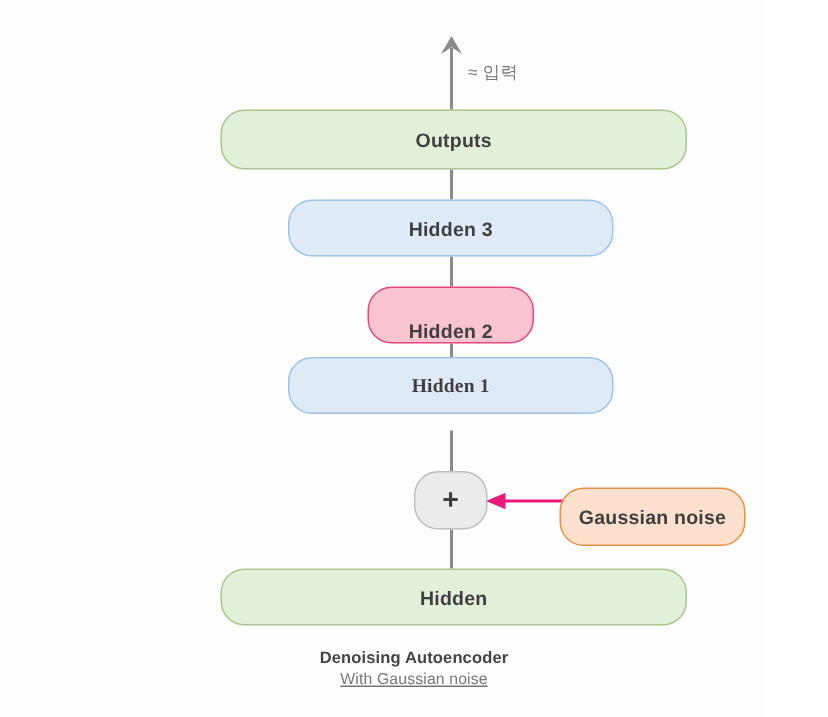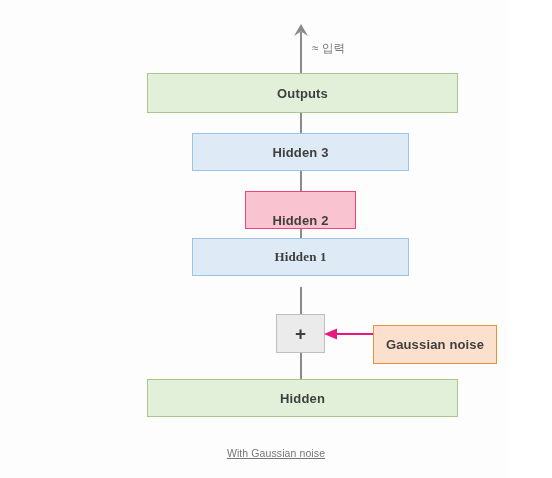--- a/index.html
+++ b/index.html
@@ -48,21 +48,21 @@
     letter-spacing: 0.2px;
   }
 
   
   .node {
     position: absolute;
     box-sizing: border-box;
     display: flex;
     align-items: center;
     justify-content: center;
-    border-radius: 0;
+    border-radius: 16px;
     border-width: 1.4px;
     border-style: solid;
     font-size: 13px;
     font-weight: bold;
     color: #3f3f3f;
     letter-spacing: 0.15px;
   }
 
   .node-green {
     background: #e2f0d9;
@@ -178,15 +178,16 @@
   </svg>
 
   <div class="node node-orange" id="node-noise">
     <span>Gaussian noise</span>
   </div>
 
   <div class="node node-green" id="node-inputs">
     <span>Hidden</span>
   </div>
 
+  <div class="caption" id="caption-title">Denoising Autoencoder</div>
   <div class="caption" id="caption-sub">With Gaussian noise</div>
 
 </div>
 
 </body></html>

